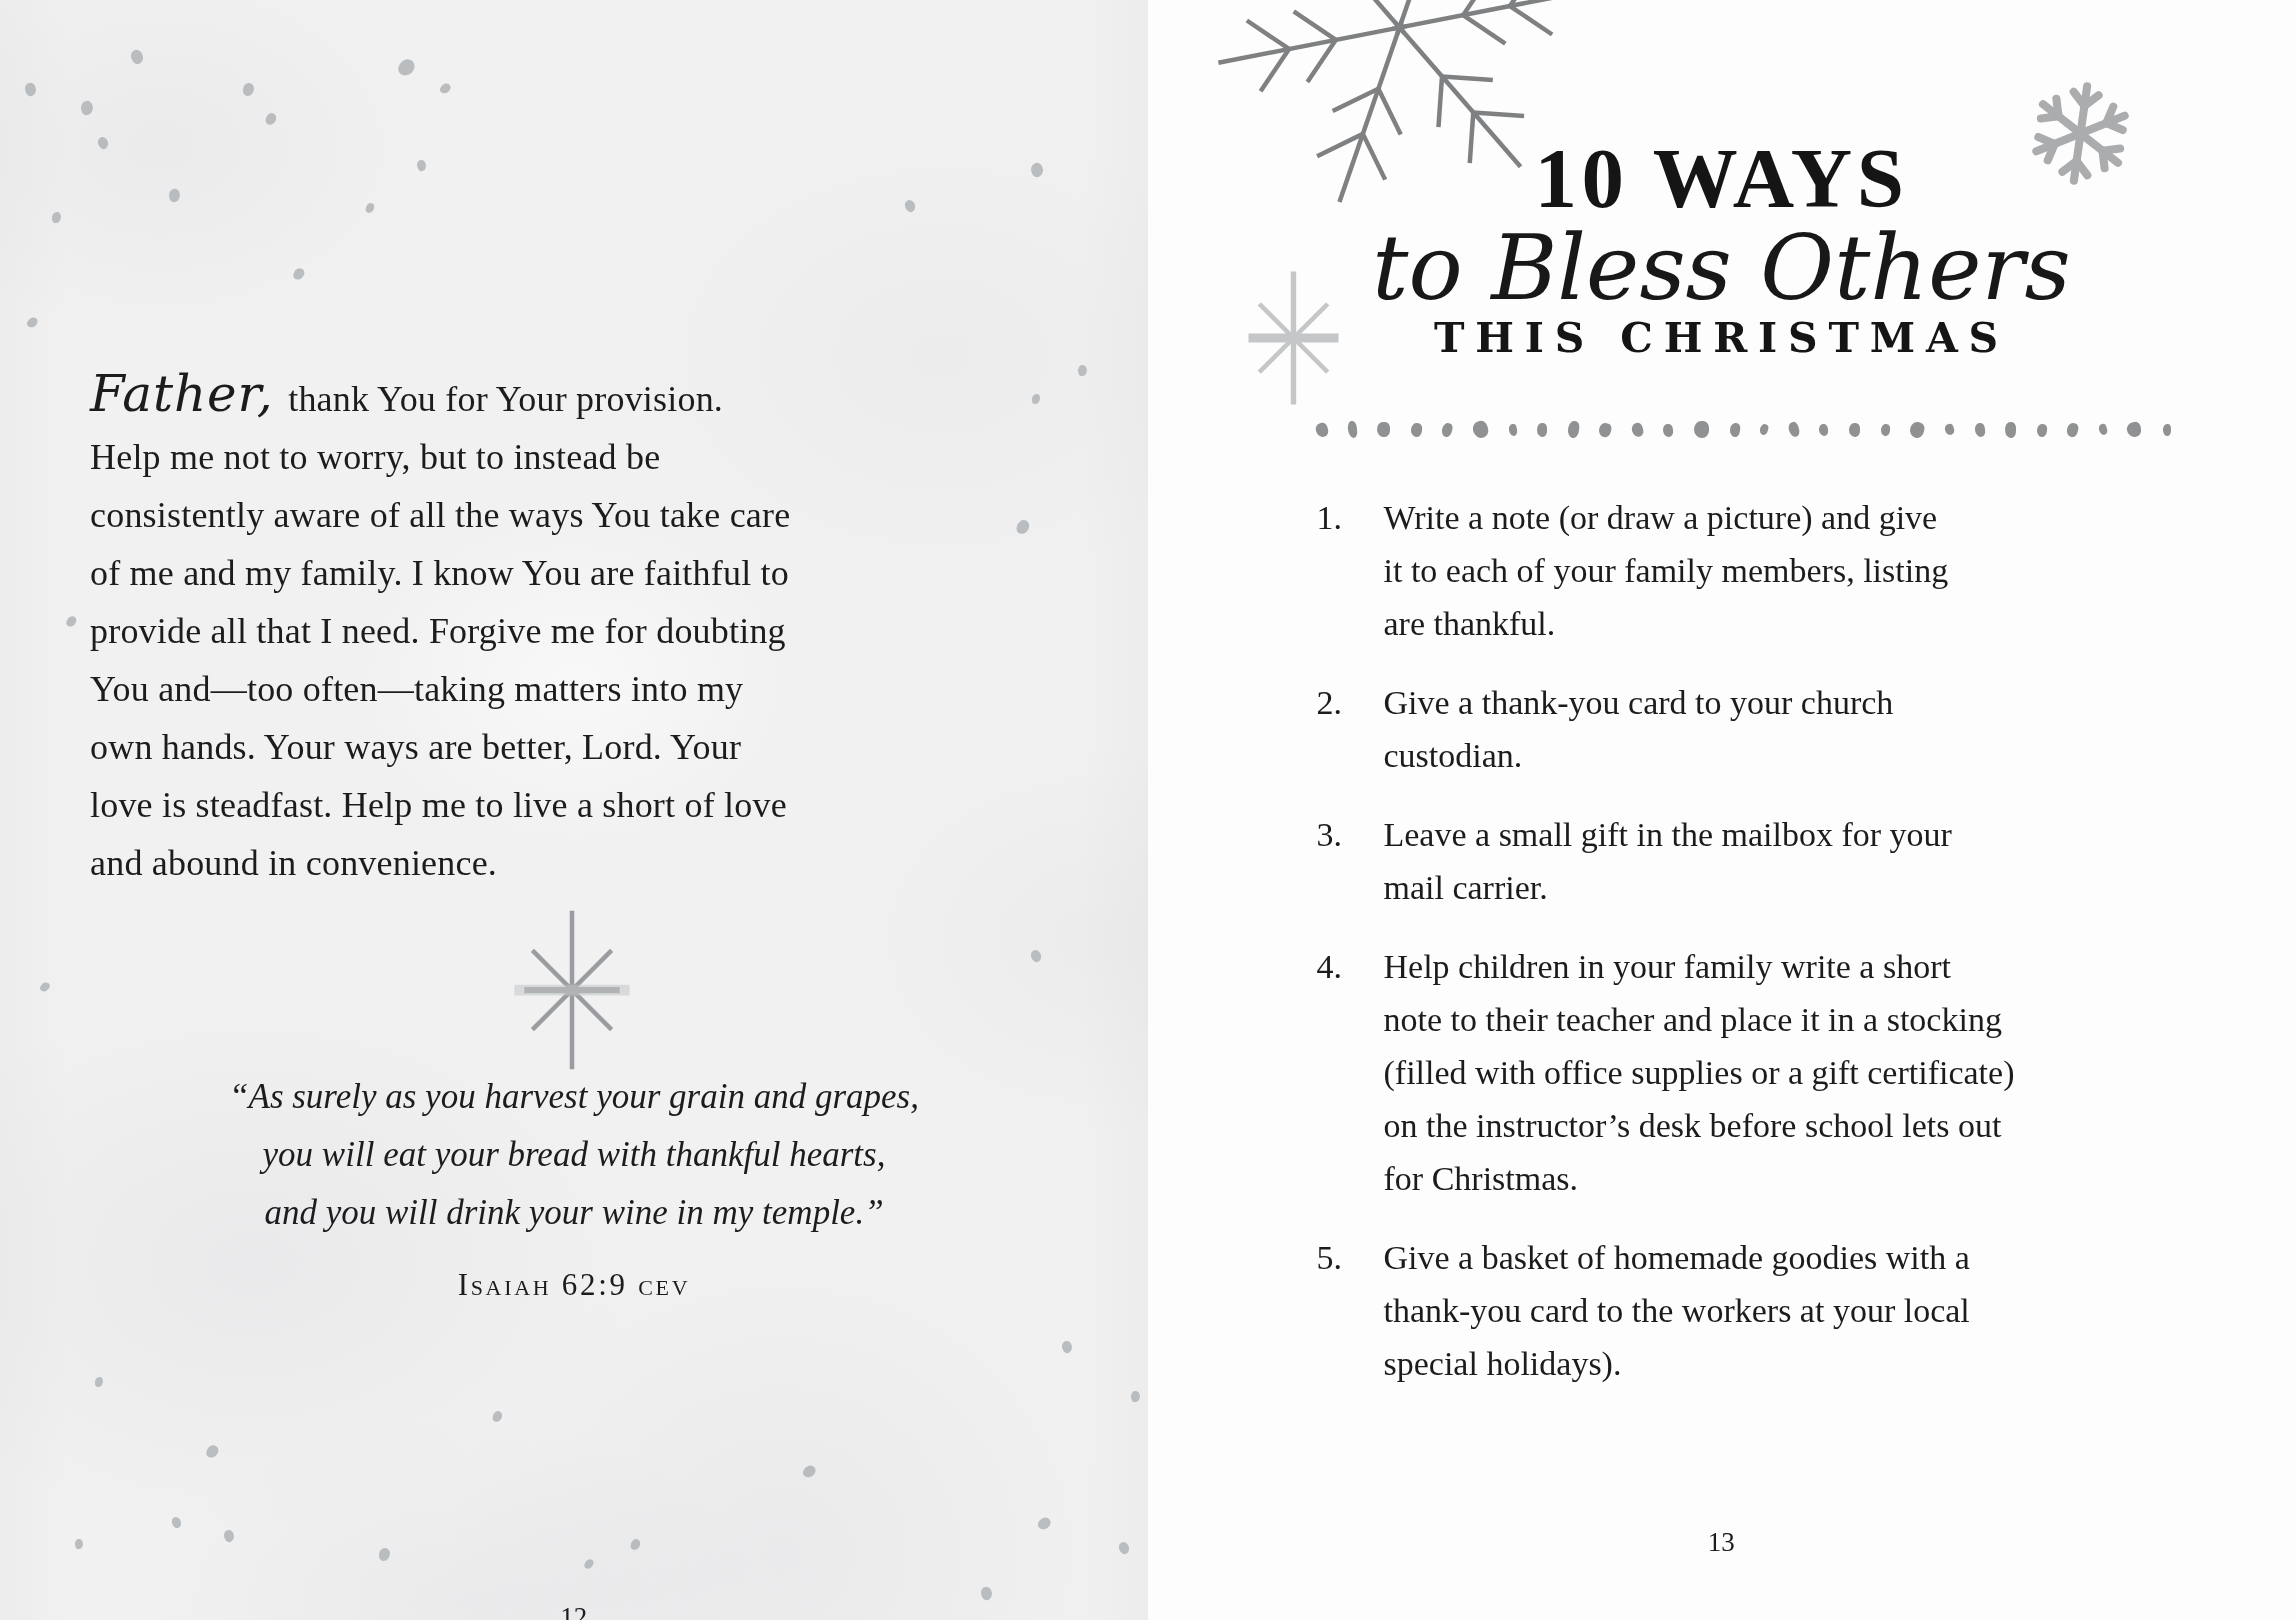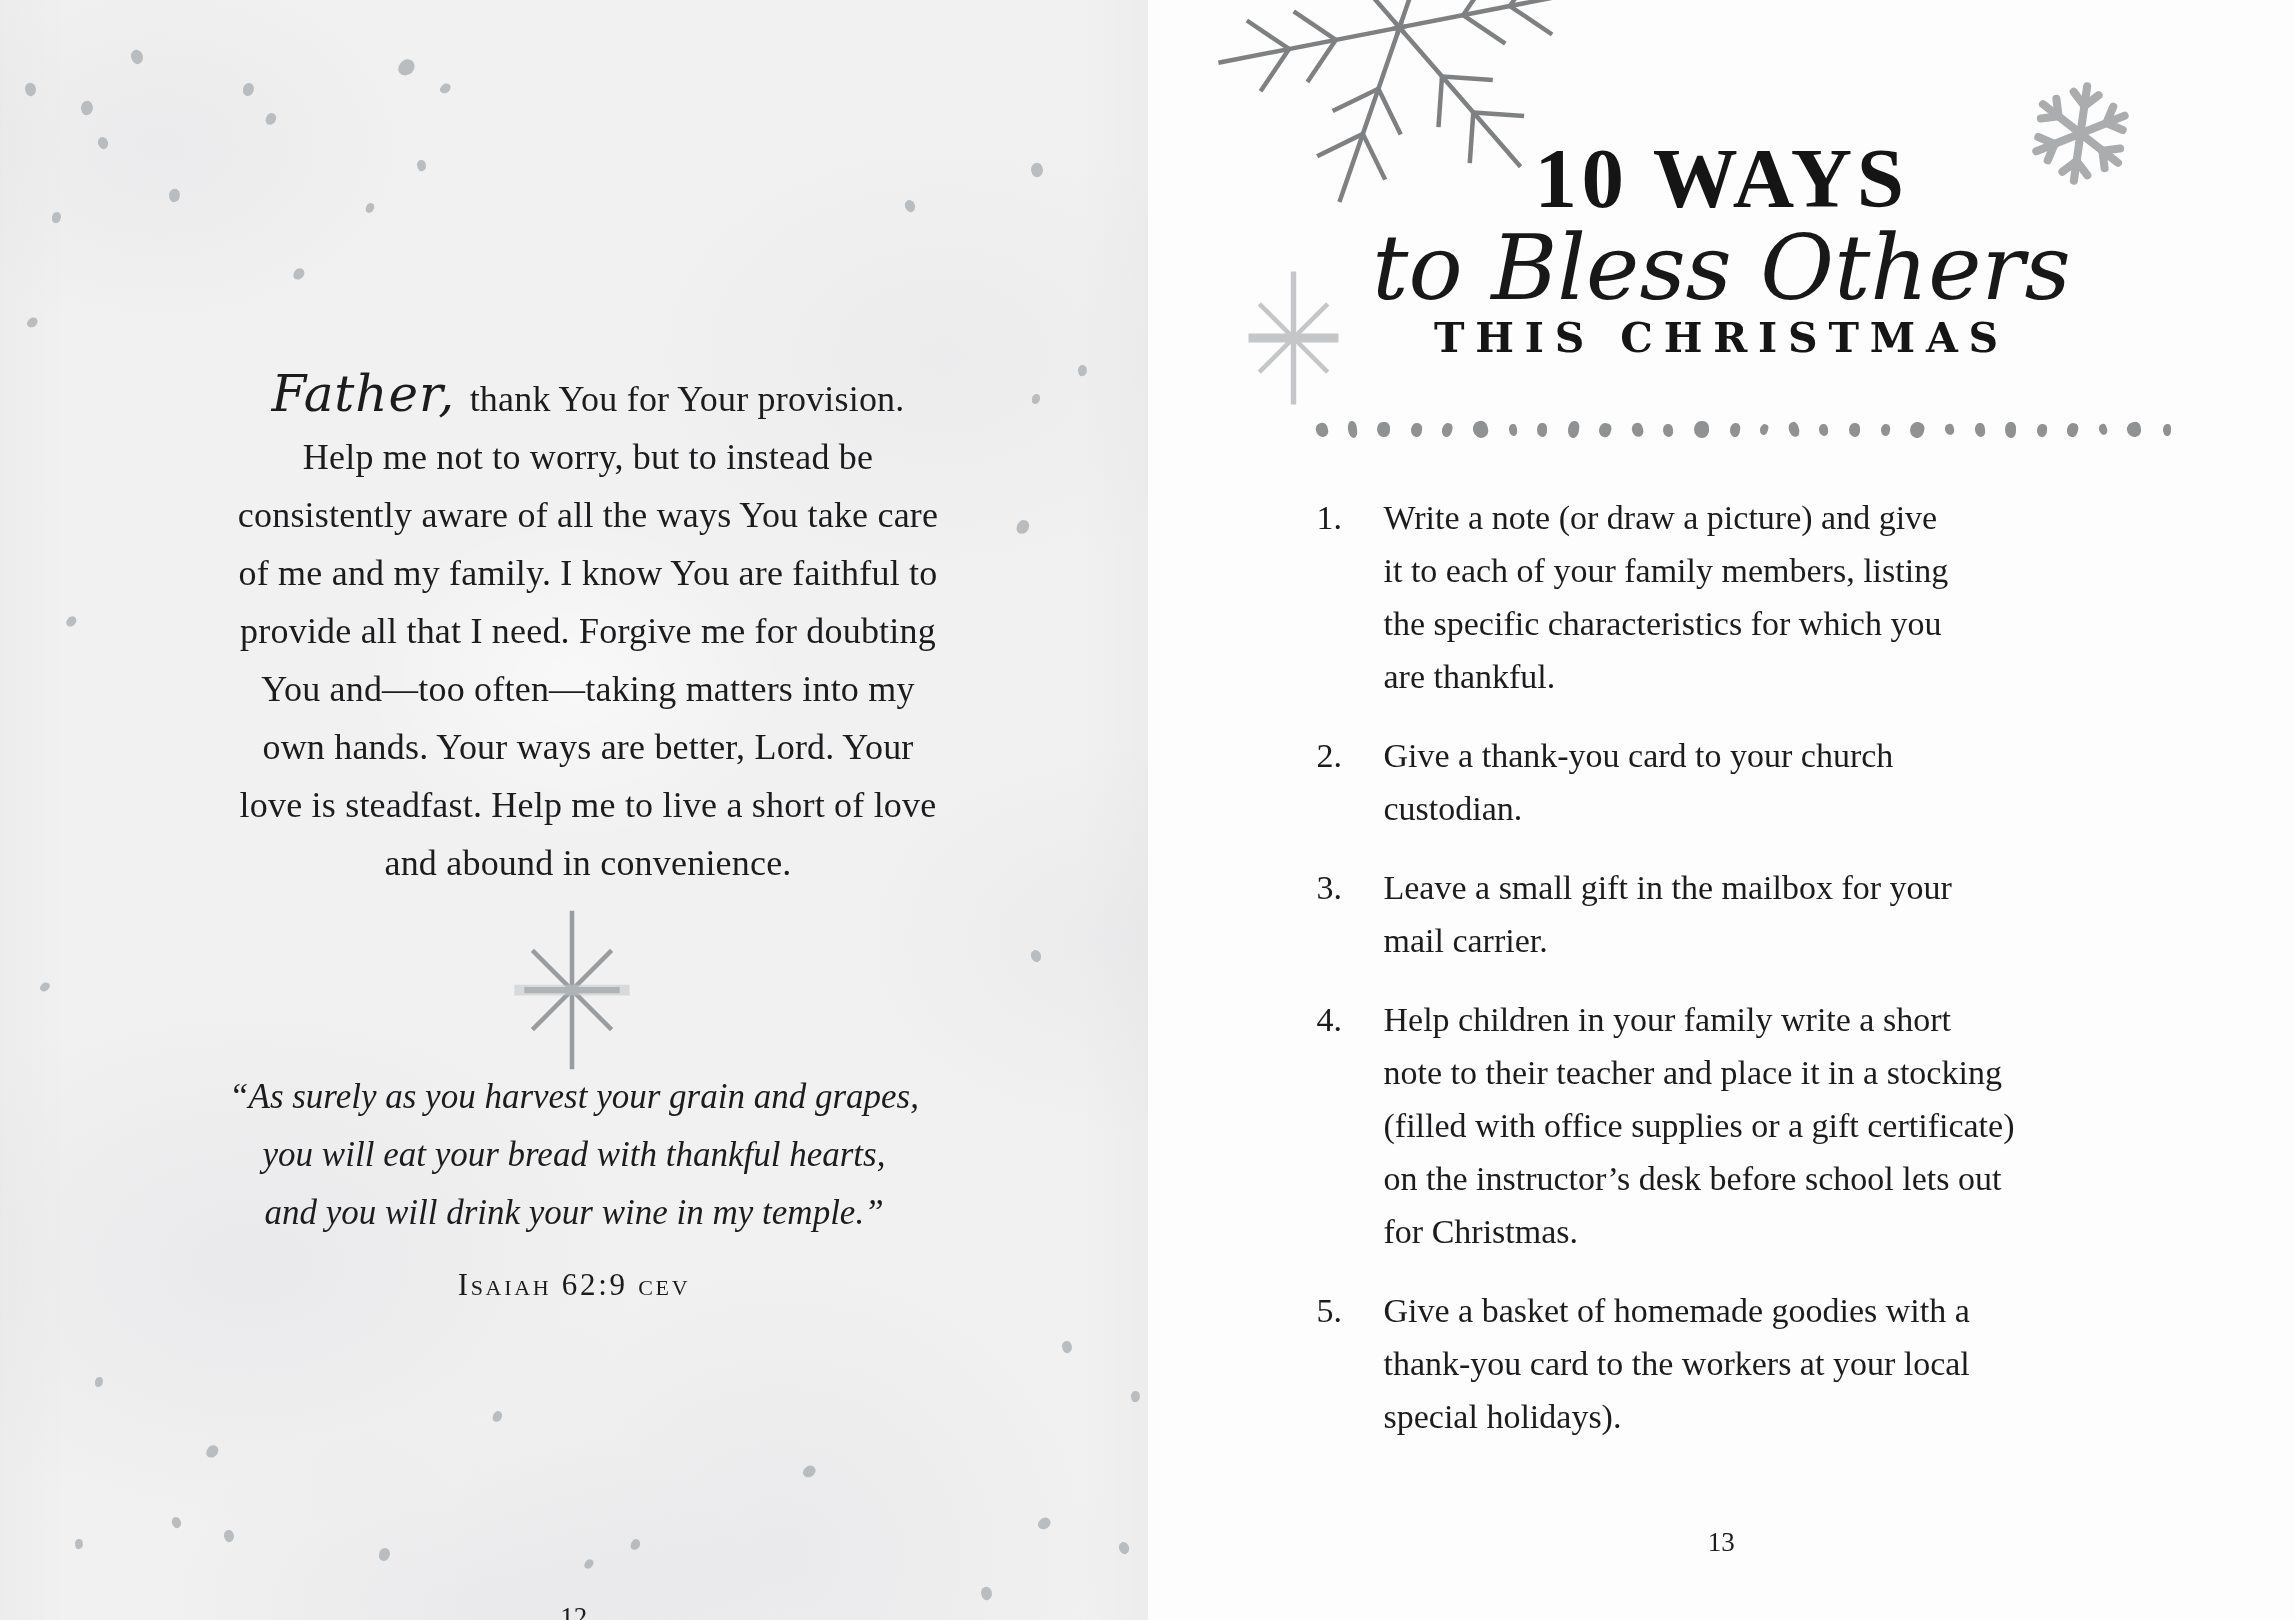--- a/index.html
+++ b/index.html
@@ -16,21 +16,21 @@
       radial-gradient(ellipse 468px 342px at 82% 22%, rgba(110,116,122,0.04), transparent 70%),
       radial-gradient(ellipse 306px 234px at 50% 42%, rgba(255,255,255,0.55), transparent 70%),
       radial-gradient(ellipse 558px 387px at 22% 78%, rgba(105,112,118,0.06), transparent 70%),
       radial-gradient(ellipse 486px 450px at 68% 96%, rgba(105,112,118,0.055), transparent 70%),
       radial-gradient(ellipse 378px 288px at 96% 58%, rgba(110,116,122,0.045), transparent 70%),
       radial-gradient(ellipse 450px 270px at 40% 99%, rgba(105,112,118,0.05), transparent 70%),
       linear-gradient(to right, rgba(0,0,0,0.018), transparent 6%, transparent 94%, rgba(0,0,0,0.02));
   }
   .speckle { position:absolute; background:#b4b7b9; opacity:0.9; border-radius:55% 45% 60% 40%; }
 
-  .prayer { position:absolute; top:365px; left:104px; width:968px; text-align:center;
+  .prayer { position:absolute; top:365px; left:90px; width:968px; text-align:left;
             font-size:36px; line-height:58px; letter-spacing:0.2px; }
   .script-opening { font-family:"DejaVu Serif", serif; font-style:italic; font-size:50px;
                     letter-spacing:0.9px; margin-right:5.4px; }
 
   .sparkle-star { position:absolute; }
 
   .verse { position:absolute; top:1068px; left:90px; width:968px; text-align:center;
            font-style:italic; font-size:35px; line-height:58px; }
   .verse-ref { font-style:normal; font-variant:small-caps; font-size:31px; letter-spacing:2.7px;
                margin-top:14.4px; }
@@ -229,21 +229,20 @@
         <span class="ddot" style="width: 8px; height: 11.7px; transform: rotate(0deg);"></span>
       </div>
 
     <div class="blessing-list">
       <div>
           <div class="list-item">
           <div class="item-number">1.</div>
           <div>
               <div class="item-line">Write a note (or draw a picture) and give</div>
               <div class="item-line">it to each of your family members, listing</div>
-              <div class="item-line">the specific characteristics for which you</div>
               <div class="item-line">are thankful.</div>
             </div>
         </div>
           <div class="list-item">
           <div class="item-number">2.</div>
           <div>
               <div class="item-line">Give a thank-you card to your church</div>
               <div class="item-line">custodian.</div>
             </div>
         </div>

